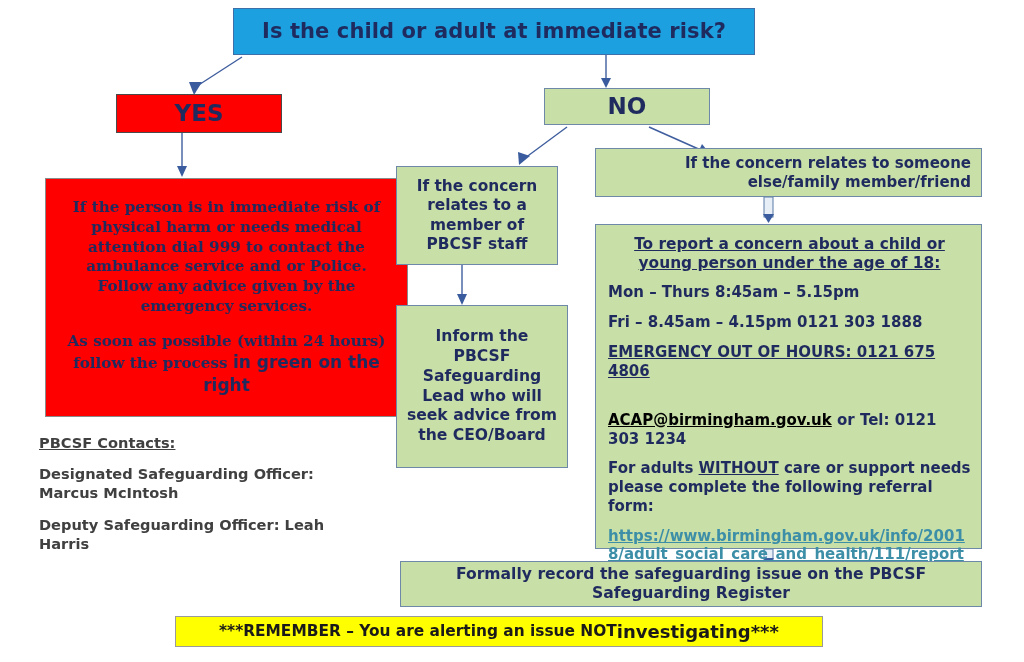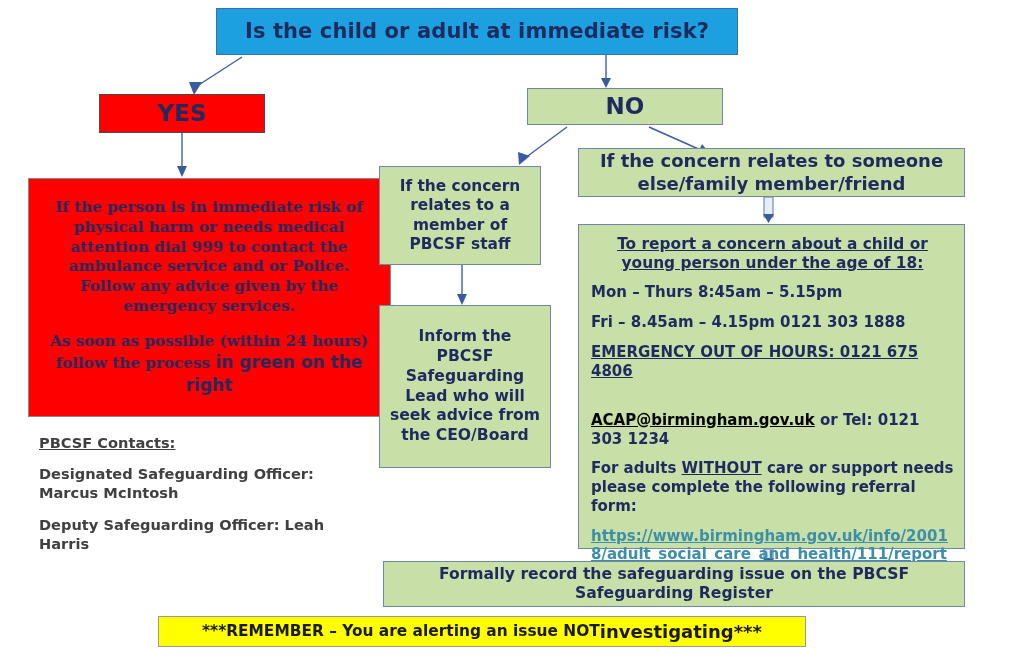--- a/index.html
+++ b/index.html
@@ -24,20 +24,21 @@
   .box {
     position: absolute;
     box-sizing: border-box;
     display: flex;
     align-items: center;
     justify-content: center;
     text-align: center;
     font-weight: bold;
     line-height: 1.18;
     color: #1F2A5E;
+    margin-left: 17px;
   }
 
   
   #question-box {
     left: 216px; top: 8px;
     width: 522px; height: 47px;
     background: #1CA0DF;
     border: 1.5px solid #3F6FA8;
     font-family: "DejaVu Sans", sans-serif;
     font-size: 21px;
@@ -86,43 +87,44 @@
   }
   #contacts .c-row { margin-bottom: 13px; }
 
   
   .green {
     background: #C9DFA8;
     border: 1.5px solid #6E89A8;
   }
   #no-box {
     left: 527px; top: 88px;
-    width: 196px; height: 37px;
+    width: 166px; height: 37px;
     font-size: 23px;
   }
   #staff-box {
     left: 379px; top: 166px;
     width: 162px; height: 99px;
     font-size: 15.4px;
     padding: 6px 8px;
     line-height: 1.26;
   }
   #inform-box {
     left: 379px; top: 305px;
     width: 172px; height: 163px;
     font-size: 15.6px;
     padding: 2px 8px;
     line-height: 1.28;
   }
   #someone-else-box {
     left: 578px; top: 148px;
     width: 387px; height: 49px;
-    font-size: 18px;
+    font-size: 15px;
     padding: 18px 10px;
     line-height: 1.24;
+    text-align: right;
   }
 
   
   #report-panel {
     left: 578px; top: 224px;
     width: 387px; height: 325px;
     display: block;
     text-align: left;
     padding: 10px 10px 6px 12px;
     font-size: 15px;

